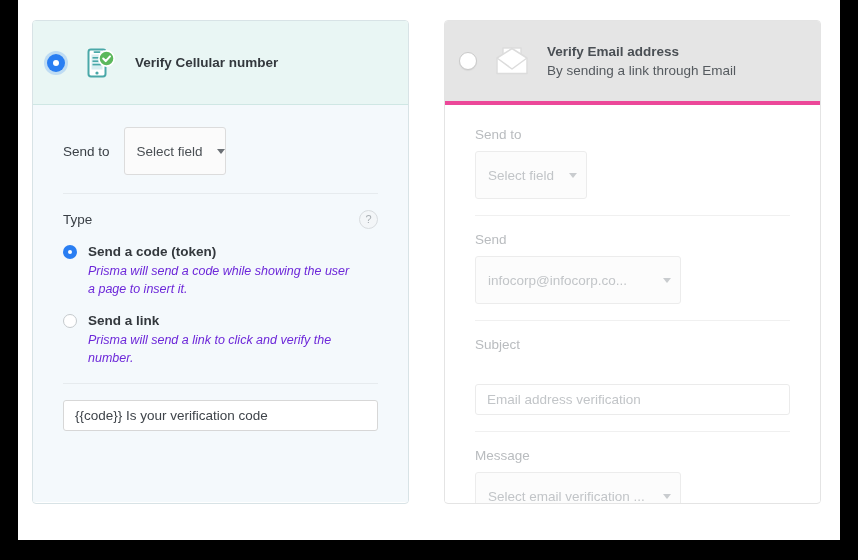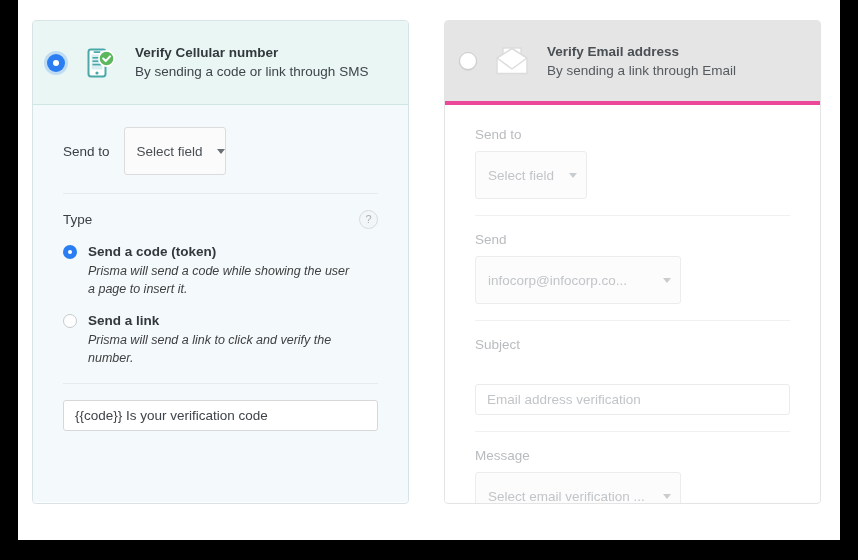--- a/index.html
+++ b/index.html
@@ -236,21 +236,21 @@
   }
   .opt-title {
     font-size: 13.5px;
     font-weight: bold;
     color: #33383d;
     line-height: 17px;
   }
   .opt-desc {
     font-size: 12.5px;
     font-style: italic;
-    color: #404040;
+    color: #6d28d9;
     line-height: 18px;
     margin-top: 2px;
     max-width: 268px;
   }
   .opt-body { flex: 1 1 auto; }
 </style>
 </head>
 <body>
 
 <div class="canvas">
@@ -267,21 +267,20 @@
             <rect x="9.5" y="11" width="8.5" height="1.6" fill="#4aa8a8"></rect>
             <rect x="9.5" y="14.4" width="6" height="1.6" fill="#4aa8a8"></rect>
             <rect x="9.5" y="17.8" width="8.5" height="1.6" fill="#4aa8a8"></rect>
             <circle cx="14" cy="27" r="1.6" fill="#4aa8a8"></circle>
             <circle cx="23.5" cy="12.5" r="7.6" fill="#5cb85c" stroke="#ffffff" stroke-width="1.6"></circle>
             <path d="M20.2 12.6 L22.7 15.1 L27 10.4" fill="none" stroke="#ffffff" stroke-width="2.1" stroke-linecap="round" stroke-linejoin="round"></path>
           </svg>
         </div>
         <div class="hdr-text">
           <div class="hdr-title">Verify Cellular number</div>
-          <div class="hdr-sub">By sending a code or link through SMS</div>
         </div>
       </div>
 
       <div class="panel-body">
 
         <div class="row-inline">
           <span class="field-label">Send to</span>
           <div class="select sel-send-to">
             <span>Select field</span>
             <span class="caret"></span>

